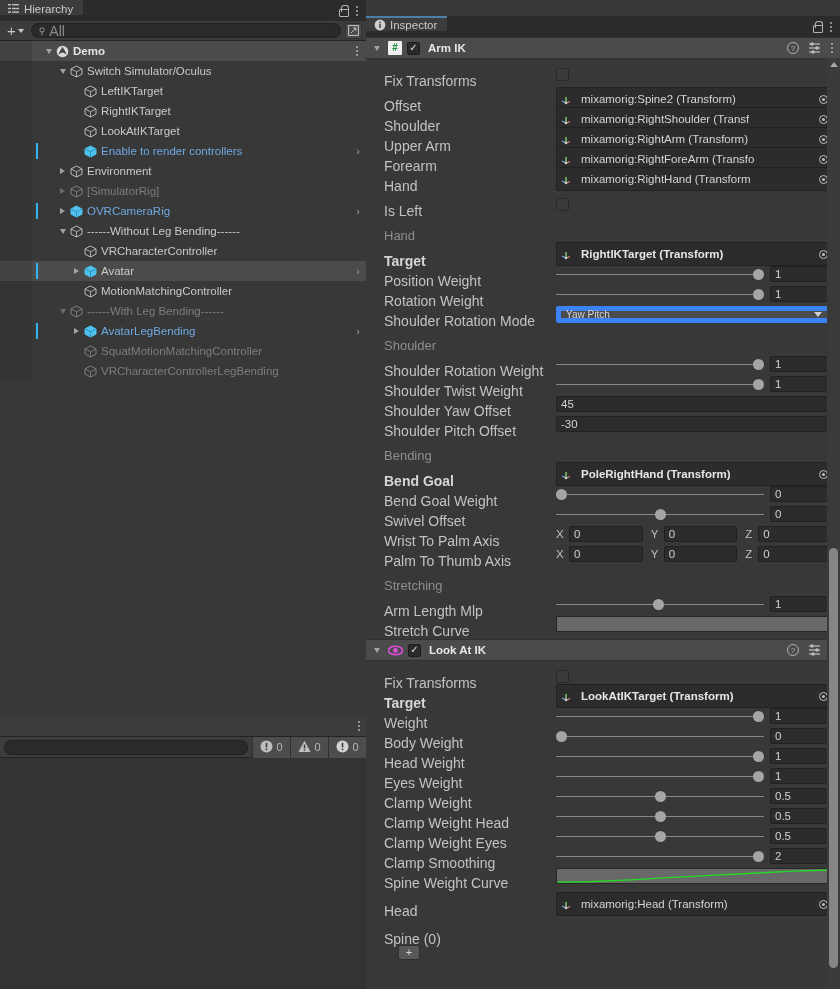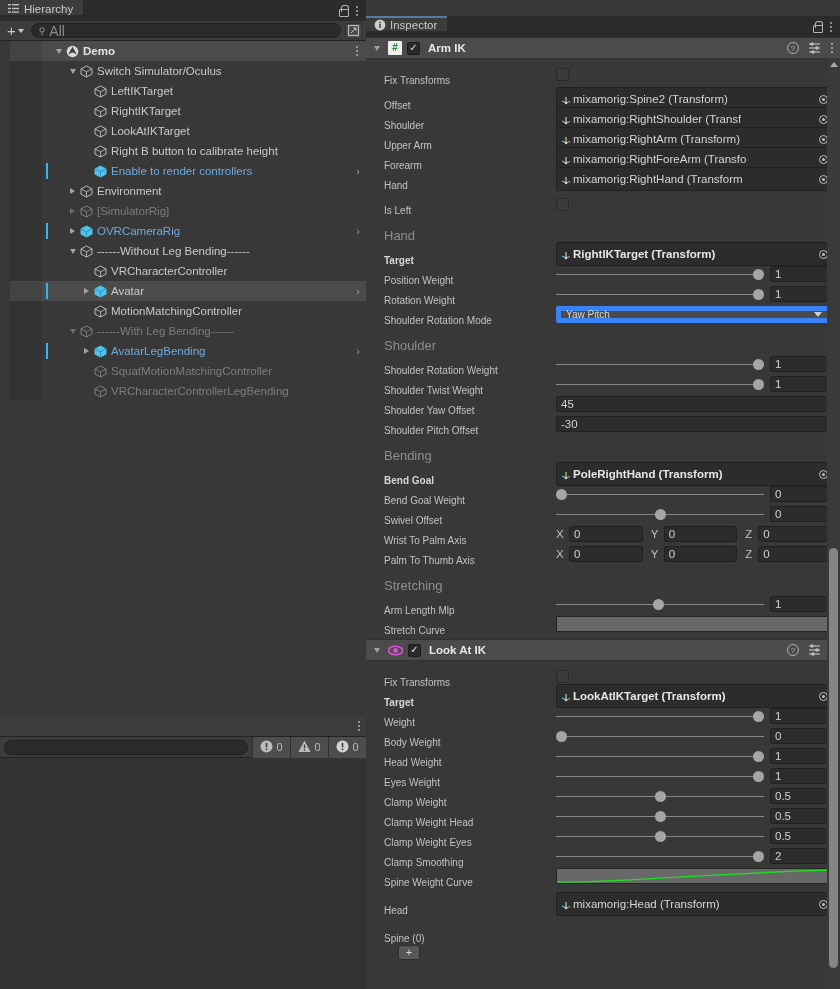--- a/index.html
+++ b/index.html
@@ -72,21 +72,21 @@
   }
   .search-box .magni { font-size: 9px; color: #9a9a9a; }
   .search-box .sq { color: #8a8a8a; font-size: 14px; }
   .filter-btn {
     width: 17px; height: 16px; border: 1px solid #303030; background: #4a4a4a;
     display: flex; align-items: center; justify-content: center; border-radius: 2px; cursor: pointer;
   }
   .filter-btn svg { display: block; }
 
   
-  .tree { position: relative; background: #383838; height: 674px; overflow: hidden; margin-left: 10px; }
+  .tree { position: relative; background: #383838; height: 674px; overflow: hidden; }
   .row {
     position: relative; height: 20px; display: flex; align-items: center;
     white-space: nowrap; cursor: pointer; padding-right: 4px;
   }
   .row.scene-row { background: #4b4b4b; }
   .row.selected  { background: #4b4b4b; }
   .row .gutter { position: absolute; left: 0; top: 0; width: 32px; height: 100%; background: #333333; }
   .row.scene-row .gutter, .row.selected .gutter { background: #434343; }
   .prefab-bar { position: absolute; left: 36px; top: 2px; width: 2px; height: 16px; background: #35b3f3; }
   .tw { width: 13px; flex: 0 0 13px; display: flex; align-items: center; justify-content: center; }
@@ -143,29 +143,29 @@
     color: #e0e0e0; font-size: 10px; line-height: 1;
   }
   .chk.empty { background: #3a3a3a; border-color: #2a2a2a; }
   .help-i {
     width: 12px; height: 12px; border: 1.2px solid #b0b0b0; border-radius: 50%;
     font-size: 8px; display: flex; align-items: center; justify-content: center; color: #b0b0b0;
   }
 
   .section { background: #383838; }
   .prow { height: 20px; display: flex; align-items: center; padding-left: 18px; }
-  .prow .pl { width: 172px; flex: 0 0 172px; font-size: 10px; color: #c2c2c2; margin-top: 13px; }
+  .prow .pl { width: 172px; flex: 0 0 172px; font-size: 14px; color: #c2c2c2; margin-top: 13px; }
   .prow .pl.bold { font-weight: bold; color: #d6d6d6; }
   .grp-title { height: 22px; display: flex; align-items: flex-end; padding-left: 18px; font-size: 13px; color: #8e8e8e; padding-bottom: 1px; }
   .spacer8 { height: 8px; }
   .spacer5 { height: 5px; }
 
   .objfield {
     flex: 1; height: 24px; background: #2c2c2c; border: 1px solid #212121; border-radius: 2px;
-    display: flex; align-items: center; padding: 0 0 0 3px; gap: 1px; overflow: hidden; margin-right: 8px;
+    display: flex; align-items: center; padding: 0 0 0 3px; gap: 9px; overflow: hidden; margin-right: 8px;
   }
   .objfield .ofv { font-size: 11.5px; color: #d4d4d4; white-space: nowrap; overflow: hidden; }
   .objfield .ofv.bold { font-weight: bold; color: #e6e6e6; }
   .objfield .dot {
     margin-left: auto; flex: 0 0 16px; height: 14px; display: flex; align-items: center; justify-content: center;
     background: #2c2c2c;
   }
   .objfield .dot .ring { width: 9px; height: 9px; border: 1.3px solid #bdbdbd; border-radius: 50%; position: relative; }
   .objfield .dot .ring::after { content: ""; position: absolute; left: 2px; top: 2px; width: 3px; height: 3px; background: #bdbdbd; border-radius: 50%; }
   .xform-ico { width: 12px; height: 12px; flex: 0 0 12px; display: block; }
@@ -330,32 +330,20 @@
           <div class="gutter"></div>
           <span style="flex: 0 0 70px; height: 1px;"></span>
           <span class="tw"></span>
           <span class="ico">
             <svg width="13" height="13" viewBox="0 0 13 13">
               <path d="M6.5 1 L12 3.9 L12 9.1 L6.5 12 L1 9.1 L1 3.9 Z" fill="none" stroke="#b9b9b9" stroke-width="1" stroke-linejoin="round"></path>
               <path d="M1 3.9 L6.5 6.8 L12 3.9 M6.5 6.8 L6.5 12" fill="none" stroke="#b9b9b9" stroke-width="0.9"></path>
             </svg>
           </span>
           <span class="lbl">LookAtIKTarget</span>
-        </div>
-        <div class="row">
-          <div class="gutter"></div>
-          <span style="flex: 0 0 70px; height: 1px;"></span>
-          <span class="tw"></span>
-          <span class="ico">
-            <svg width="13" height="13" viewBox="0 0 13 13">
-              <path d="M6.5 1 L12 3.9 L12 9.1 L6.5 12 L1 9.1 L1 3.9 Z" fill="none" stroke="#b9b9b9" stroke-width="1" stroke-linejoin="round"></path>
-              <path d="M1 3.9 L6.5 6.8 L12 3.9 M6.5 6.8 L6.5 12" fill="none" stroke="#b9b9b9" stroke-width="0.9"></path>
-            </svg>
-          </span>
-          <span class="lbl">Right B button to calibrate height</span>
         </div>
         <div class="row">
           <div class="gutter"></div>
           <span class="prefab-bar"></span>
           <span style="flex: 0 0 70px; height: 1px;"></span>
           <span class="tw"></span>
           <span class="ico">
             <svg width="13" height="13" viewBox="0 0 13 13">
               <path d="M6.5 1 L12 3.9 L12 9.1 L6.5 12 L1 9.1 L1 3.9 Z" fill="#4ec3f0" stroke="#4ec3f0" stroke-width="1" stroke-linejoin="round"></path>
               <path d="M1 3.9 L6.5 6.8 L12 3.9 M6.5 6.8 L6.5 12" fill="none" stroke="#2b8ab5" stroke-width="0.9"></path>

